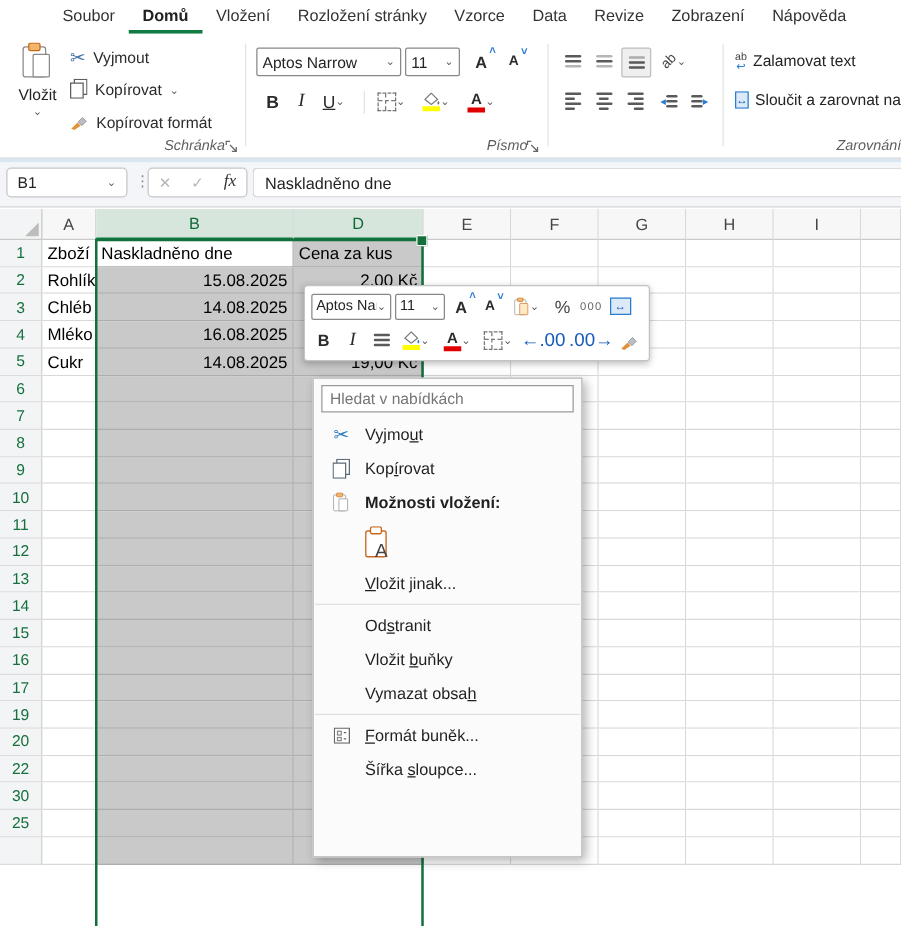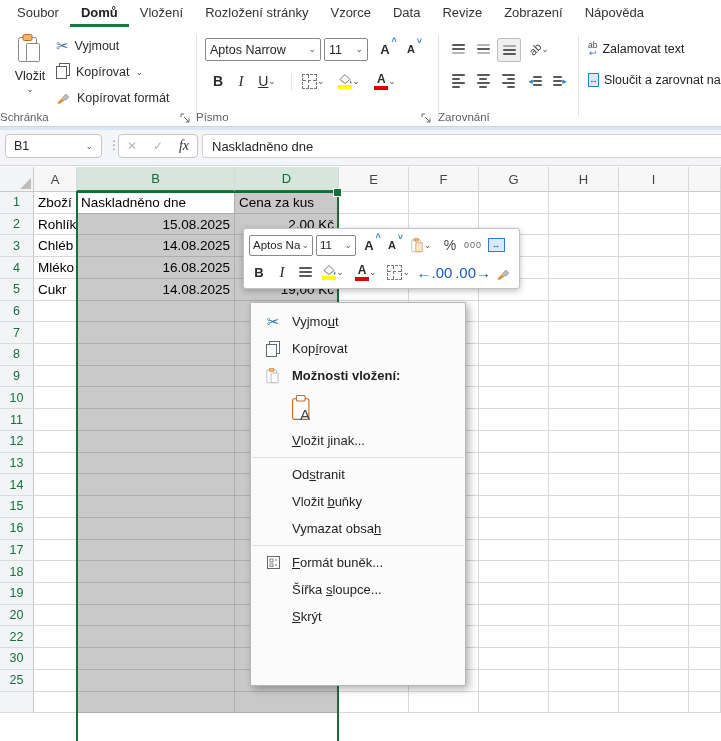--- a/index.html
+++ b/index.html
@@ -1,26 +1,26 @@
 <!DOCTYPE html>
 <html><head>
 <meta charset="utf-8">
 <style>
   html,body{margin:0;padding:0;background:#fff;}
   .stage{position:relative;width:721px;height:741px;overflow:hidden;
          font-family:"Liberation Sans",sans-serif;color:#252423;background:#fff;}
   
-  .menubar{position:absolute;top:0;left:0;right:0;height:27px;display:flex;align-items:flex-end;padding-left:6px;background:#fff;}
+  .menubar{position:absolute;top:0;left:0;right:0;height:27px;display:flex;align-items:flex-end;padding-left:6px;background:#fff;justify-content:center;}
   .tab{padding:4px 11px 4px;font-size:13px;color:#333;border-bottom:3px solid transparent;cursor:default;white-space:nowrap;}
   .tab.active{font-weight:700;color:#212121;border-bottom-color:#107C41;}
   
   .ribbon{position:absolute;top:27px;left:0;right:0;height:99px;background:#fff;border-bottom:1px solid #d4d4d4;}
   .ribbon-strip{position:absolute;top:127px;left:0;right:0;height:3px;background:#d9e6f4;}
   .rsep{position:absolute;top:8px;height:82px;width:1px;background:#e3e3e3;}
-  .grp-label{position:absolute;bottom:3px;font-size:11.5px;color:#605e5c;text-align:left;}
+  .grp-label{position:absolute;bottom:3px;font-size:11.5px;color:#605e5c;text-align:right;font-style:italic;}
   .launcher{position:absolute;bottom:4px;width:12px;height:12px;}
   .cmd{position:absolute;left:56px;height:22px;display:flex;align-items:center;gap:6px;font-size:12.5px;color:#2b2b2b;white-space:nowrap;}
   .chev{font-size:9px;color:#555;line-height:1;}
   .btn-paste{position:absolute;left:8px;top:7px;width:44px;height:80px;display:flex;flex-direction:column;align-items:center;justify-content:flex-start;gap:2px;font-size:12.5px;border-radius:3px;}
   .combo{position:absolute;height:23px;background:#fff;border:1px solid #8a8886;border-radius:2px;display:flex;align-items:center;font-size:12.5px;padding:0 4px;box-sizing:border-box;}
   .combo .val{overflow:hidden;white-space:nowrap;flex:1;}
   .rbtn{position:absolute;width:22px;height:22px;display:flex;align-items:center;justify-content:center;font-size:14px;color:#2b2b2b;border-radius:2px;}
   .rbtn.selected{border:1px solid #bdbdbd;background:#efefef;}
   .afont{font-size:13px;font-weight:600;position:relative;}
   .afont .mark{position:absolute;top:-7px;right:-7px;font-size:9px;color:#2b7cd3;}
@@ -507,32 +507,20 @@
           <div class="cell sel" style="width: 158px;"></div>
           <div class="cell sel" style="width: 104px;"></div>
           <div class="cell" style="width: 70px;"></div>
           <div class="cell" style="width: 70px;"></div>
           <div class="cell" style="width: 70px;"></div>
           <div class="cell" style="width: 70px;"></div>
           <div class="cell" style="width: 70px;"></div>
           <div class="cell" style="width: 32px;"></div>
         </div>
         <div class="grow" style="height: 21.72px;">
-          <div class="rowh">18</div>
-          <div class="cell" style="width: 43px;"></div>
-          <div class="cell sel" style="width: 158px;"></div>
-          <div class="cell sel" style="width: 104px;"></div>
-          <div class="cell" style="width: 70px;"></div>
-          <div class="cell" style="width: 70px;"></div>
-          <div class="cell" style="width: 70px;"></div>
-          <div class="cell" style="width: 70px;"></div>
-          <div class="cell" style="width: 70px;"></div>
-          <div class="cell" style="width: 32px;"></div>
-        </div>
-        <div class="grow" style="height: 21.72px;">
           <div class="rowh">19</div>
           <div class="cell" style="width: 43px;"></div>
           <div class="cell sel" style="width: 158px;"></div>
           <div class="cell sel" style="width: 104px;"></div>
           <div class="cell" style="width: 70px;"></div>
           <div class="cell" style="width: 70px;"></div>
           <div class="cell" style="width: 70px;"></div>
           <div class="cell" style="width: 70px;"></div>
           <div class="cell" style="width: 70px;"></div>
           <div class="cell" style="width: 32px;"></div>
@@ -680,20 +668,21 @@
       <div class="mbtn">
         <svg width="15" height="15" viewBox="0 0 15 15">
             <path d="M1 14 L6 9 L8.5 11.5 L3.5 15 Z" fill="#e0933c"></path>
             <path d="M6.5 8.5 L10 5 L13 8 L9.5 11.5 Z" fill="#b9bdc4" stroke="#8a8886" stroke-width="0.6"></path>
           </svg>
       </div>
     </div>
   </div>
 
   <div class="ctxmenu">
+    <input class="ctx-search" placeholder="Hledat v nabídkách" style="">
     <div id="ctx-items">
         <div class="mi">
           <span class="ic">
             <span class="scissors">✂</span>
           </span>
           <span class="lbl"><span>Vyjmo</span><span class="u">u</span><span>t</span></span>
         </div>
         <div class="mi">
           <span class="ic">
             <svg width="14" height="16" viewBox="0 0 14 16">
@@ -746,20 +735,16 @@
               <rect x="3" y="8" width="3" height="2.5" fill="none" stroke="#888"></rect>
               <path d="M8 4 h2 M8 9 h2" stroke="#666"></path>
             </svg>
           </span>
           <span class="lbl"><span></span><span class="u">F</span><span>ormát buněk...</span></span>
         </div>
         <div class="mi">
           <span class="ic"></span>
           <span class="lbl"><span>Šířka </span><span class="u">s</span><span>loupce...</span></span>
         </div>
-        <div class="mi">
-          <span class="ic"></span>
-          <span class="lbl"><span></span><span class="u">S</span><span>krýt</span></span>
-        </div>
       </div>
   </div>
 
 </div>
 
 </body></html>

